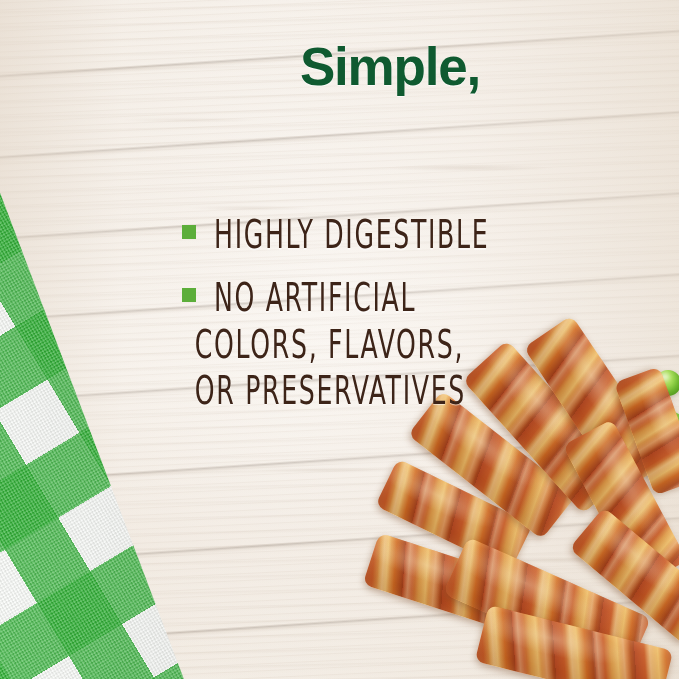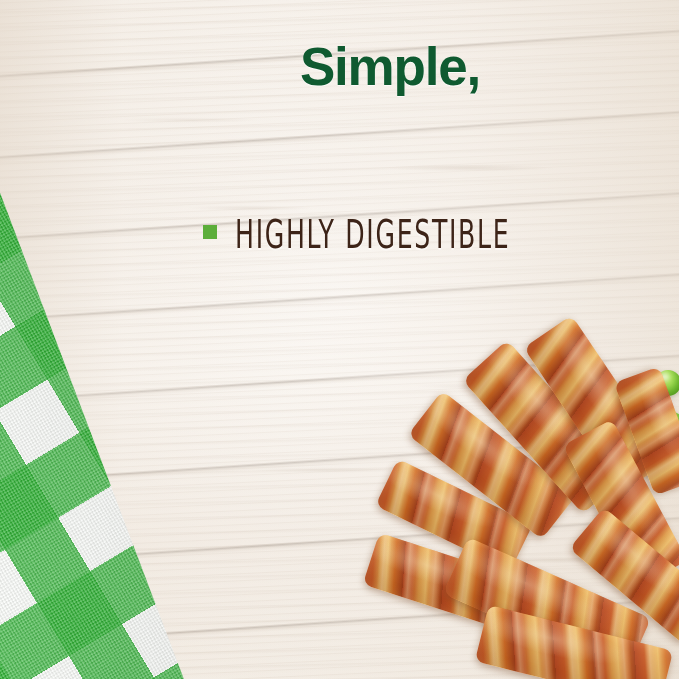--- a/index.html
+++ b/index.html
@@ -148,21 +148,21 @@
     color:#0f5a30;
     font-family:"Liberation Sans",sans-serif;
     font-weight:bold;
     font-size:53px;
     line-height:1.03;
     letter-spacing:-1.2px;
     text-shadow:0 1px 1px rgba(255,255,255,.85);
   }
   .headline .l2{display:block;font-size:53px;}
 
-  .bullets{position:absolute;left:203px;top:212px;width:470px;}
+  .bullets{position:absolute;left:182px;top:212px;width:470px;}
   .bullet-row{position:relative;margin-bottom:22px;}
   .sq{
     position:absolute;left:0;top:13px;width:14px;height:14px;
     background:#5cae3a;
   }
   .btext{
     margin-left:32px;
     color:#3d2418;
     font-family:"DejaVu Sans Condensed","Liberation Sans Narrow","Liberation Sans",sans-serif;
     font-size:35px;
@@ -222,16 +222,24 @@
   <div class="bullets">
 
     <div class="bullet-row b1">
       <span class="sq"></span>
       <div class="btext">
         <span class="ln">HIGHLY DIGESTIBLE</span>
       </div>
     </div>
 
 
+    <div class="bullet-row b3">
+      <span class="sq"></span>
+      <div class="btext">
+        <span class="ln">NO ARTIFICIAL</span>
+        <span class="ln" style="margin-left:-24px;">COLORS, FLAVORS,</span>
+        <span class="ln" style="margin-left:-24px;">OR PRESERVATIVES</span>
+      </div>
+    </div>
 
   </div>
 
 </div>
 
 </body></html>

